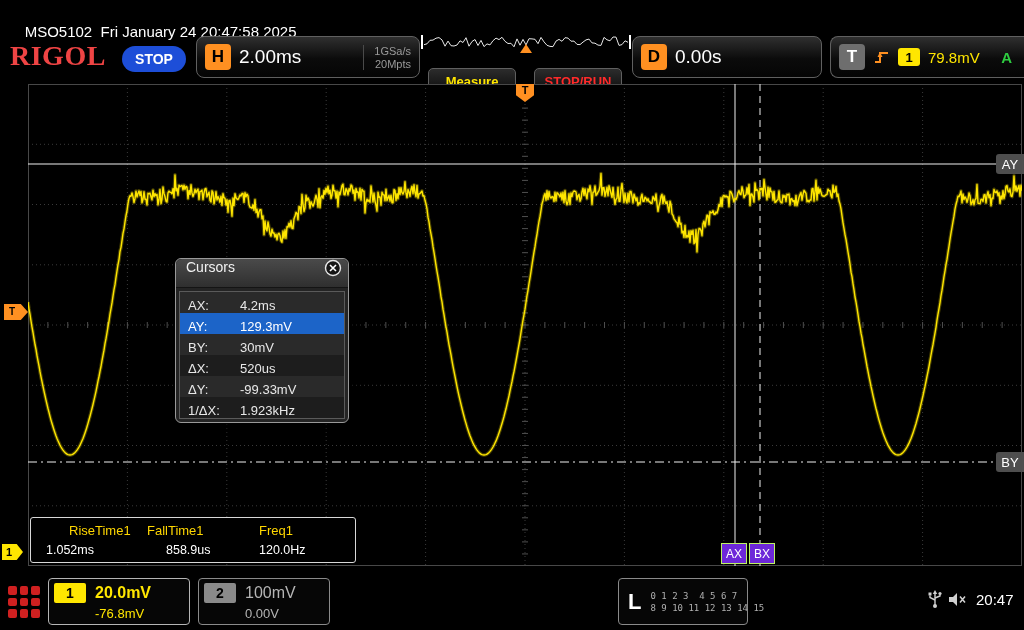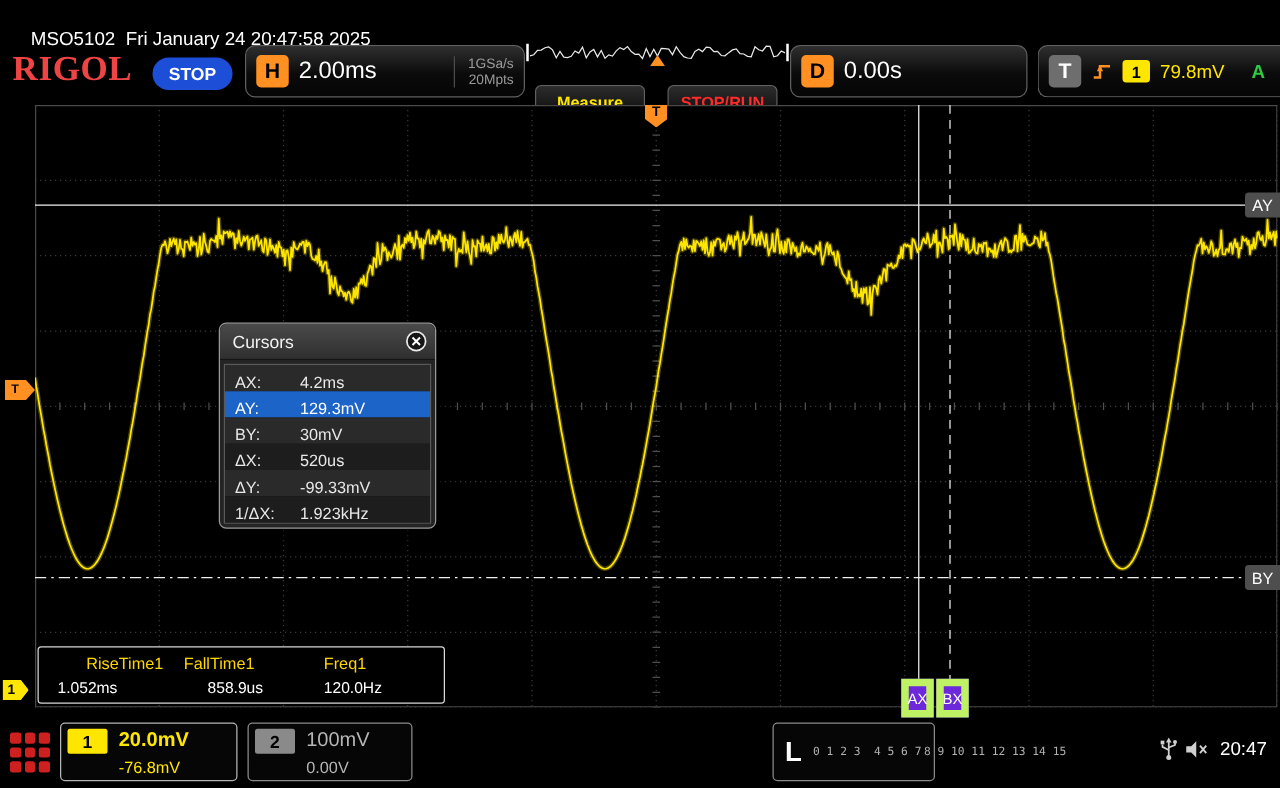--- a/index.html
+++ b/index.html
@@ -28,25 +28,25 @@
   .trig-mode{color:#2ecc40;font-size:15px;font-weight:bold;margin-left:auto;padding-right:4px}
 
   .plot{position:absolute;left:28px;top:84px;background:#000}
 
   .t-pos{position:absolute;left:516px;top:84px;width:18px;height:18px;background:#ff9021;clip-path:polygon(0 0,100% 0,100% 62%,50% 100%,0 62%);color:#000;font-size:11px;font-weight:bold;text-align:center;line-height:12px;z-index:3;cursor:pointer}
   .t-level{position:absolute;left:4px;top:304px;width:24px;height:16px;background:#ff9021;clip-path:polygon(0 0,70% 0,100% 50%,70% 100%,0 100%);color:#000;font-size:10px;font-weight:bold;line-height:16px;padding-left:5px;z-index:3;cursor:pointer}
   .ch1-zero{position:absolute;left:2px;top:544px;width:21px;height:16px;background:#ffe600;clip-path:polygon(0 0,70% 0,100% 50%,70% 100%,0 100%);color:#000;font-size:11px;font-weight:bold;line-height:16px;padding-left:4px;z-index:3;cursor:pointer}
 
   .ytag{position:absolute;left:996px;width:28px;height:20px;background:#4e4e4e;color:#fff;font-size:13px;display:flex;align-items:center;justify-content:center;border-radius:3px 0 0 3px;z-index:3;cursor:pointer}
   .ay{top:154px}.by{top:452px}
-  .xtag{position:absolute;top:543px;width:26px;height:31px;background:#6d28d9;border:6px solid #bef264;color:#fff;font-size:12px;display:flex;align-items:center;justify-content:center;z-index:3;cursor:pointer}
+  .xtag{position:absolute;top:543px;width:26px;height:21px;background:#6d28d9;border:1px solid #bef264;color:#fff;font-size:12px;display:flex;align-items:center;justify-content:center;z-index:3;cursor:pointer}
   .ax{left:721px}.bx{left:749px}
 
   .dialog{position:absolute;left:175px;top:258px;width:174px;background:#242424;border:1px solid #999;border-radius:6px;box-shadow:4px 6px 14px rgba(0,0,0,.75);z-index:10}
-  .dlg-title{height:29px;background:linear-gradient(#4a4a4a,#2f2f2f);border-bottom:1px solid #141414;border-radius:6px 6px 0 0;display:flex;align-items:center;padding:0 6px 0 10px;color:#f2f2f2;font-size:14px}
+  .dlg-title{height:29px;background:linear-gradient(#4a4a4a,#2f2f2f);border-bottom:1px solid #141414;border-radius:6px 6px 0 0;display:flex;align-items:flex-start;padding:0 6px 0 10px;color:#f2f2f2;font-size:14px}
   .dlg-close{margin-left:auto;width:18px;height:18px;display:flex;cursor:pointer}
   .dlg-body{margin:3px;border:1px solid #5a5a5a;background:#111}
   .dlg-row{display:flex;height:21px;align-items:flex-end;font-size:13px;color:#e8e8e8;padding:0 8px;cursor:pointer}
   .dlg-row:nth-child(odd){background:#2a2a2a}
   .dlg-row:nth-child(even){background:#1d1d1d}
   .dlg-row.hl{background:#1c64c8 !important;color:#fff}
   .dlg-label{width:52px}
 
   .meas-panel{position:absolute;left:30px;top:517px;width:326px;height:46px;border:1px solid #d8d8d8;border-radius:3px;background:#000;z-index:5;cursor:pointer}
   .meas-panel span{position:absolute;white-space:nowrap}
@@ -63,21 +63,21 @@
   .ch2{left:198px;width:132px}
   .lbox{left:618px;width:130px;display:flex;align-items:center;gap:9px;padding:0 9px}
   .ch-badge{position:absolute;left:5px;top:4px;width:32px;height:20px;border-radius:2px;font-weight:bold;font-size:14px;display:flex;align-items:center;justify-content:center}
   .ch1 .ch-badge{background:#ffe600;color:#000}
   .ch2 .ch-badge{background:#8a8a8a;color:#000}
   .ch-scale{position:absolute;left:46px;top:5px;font-size:16px;font-weight:bold}
   .ch-offset{position:absolute;left:46px;top:27px;font-size:13px}
   .ch1 .ch-scale,.ch1 .ch-offset{color:#ffe600}
   .ch2 .ch-scale,.ch2 .ch-offset{color:#b5b5b5;font-weight:normal}
   .l-label{color:#fff;font-size:22px;font-weight:bold}
-  .l-digits{display:flex;gap:2px;color:#b0b0b0;font-family:"DejaVu Sans Mono",monospace;font-size:9px;line-height:10px;white-space:pre}
+  .l-digits{display:flex;flex-direction:column;gap:2px;color:#b0b0b0;font-family:"DejaVu Sans Mono",monospace;font-size:9px;line-height:10px;white-space:pre}
 
   .usb-icon{position:absolute;left:926px;top:589px}
   .mute-icon{position:absolute;left:948px;top:592px;cursor:pointer}
   .clock{position:absolute;left:976px;top:591px;color:#fff;font-size:15px}
 </style>
 </head>
 <body>
 
 <div class="screen">
 

